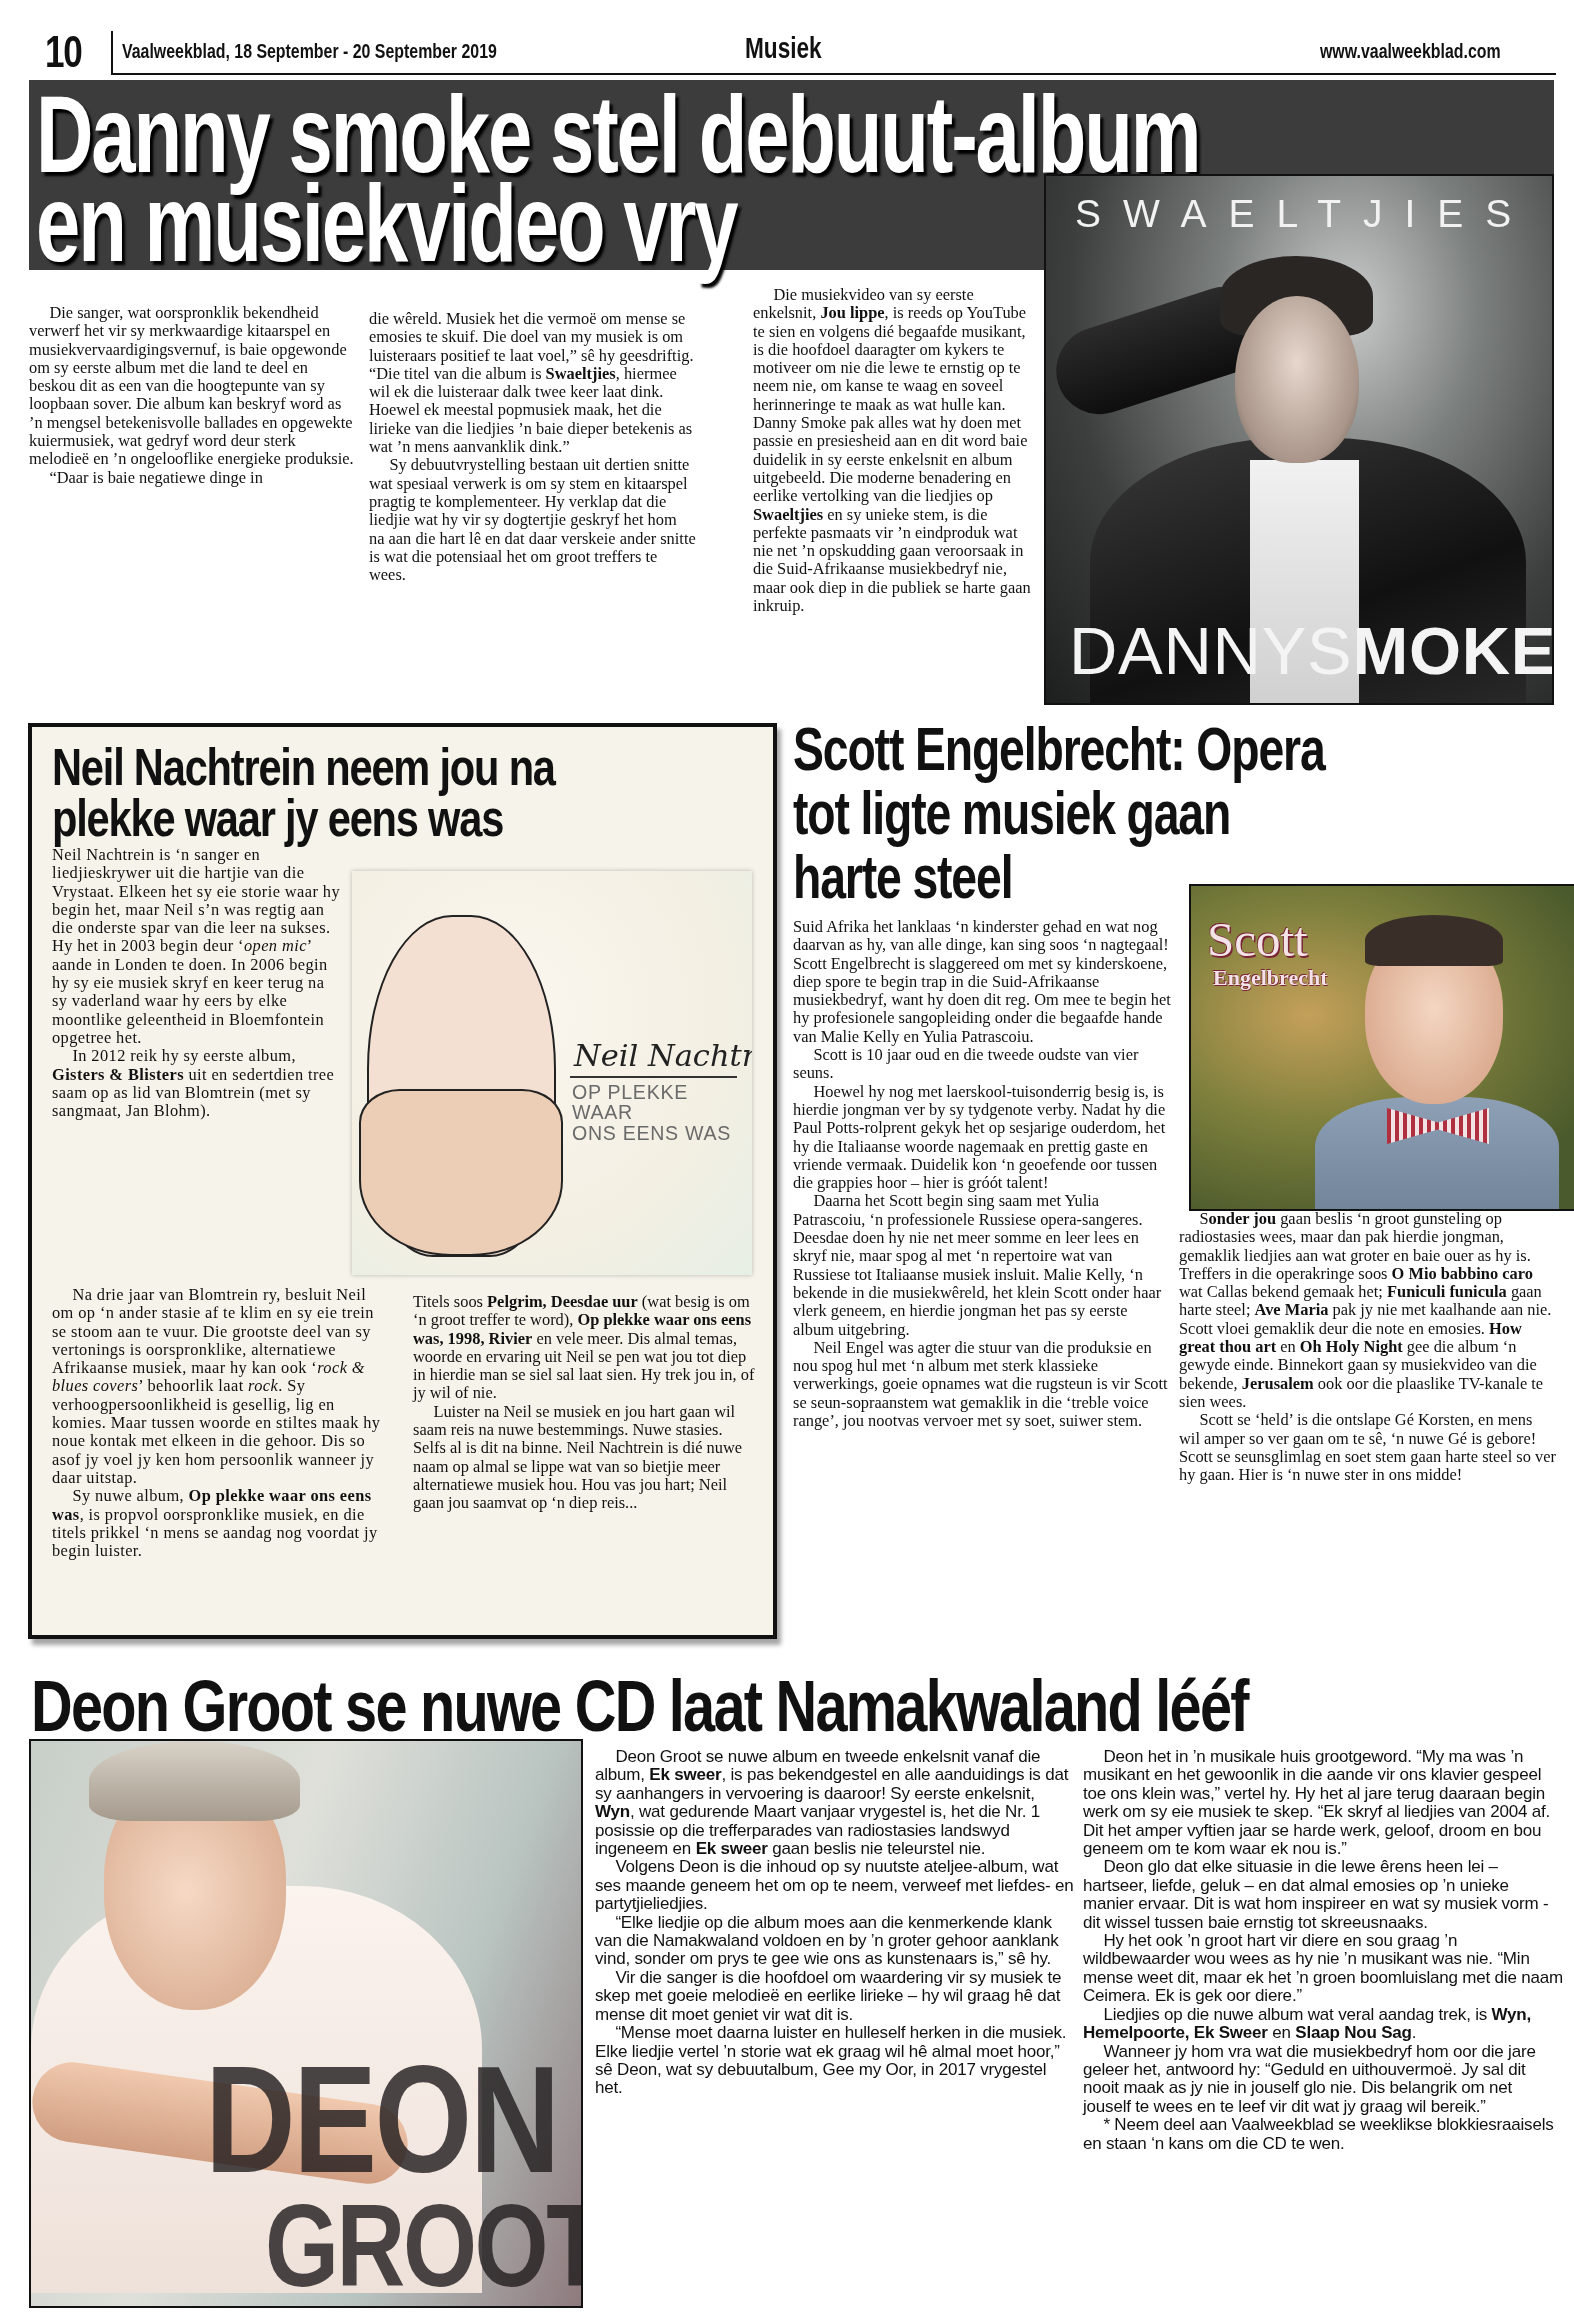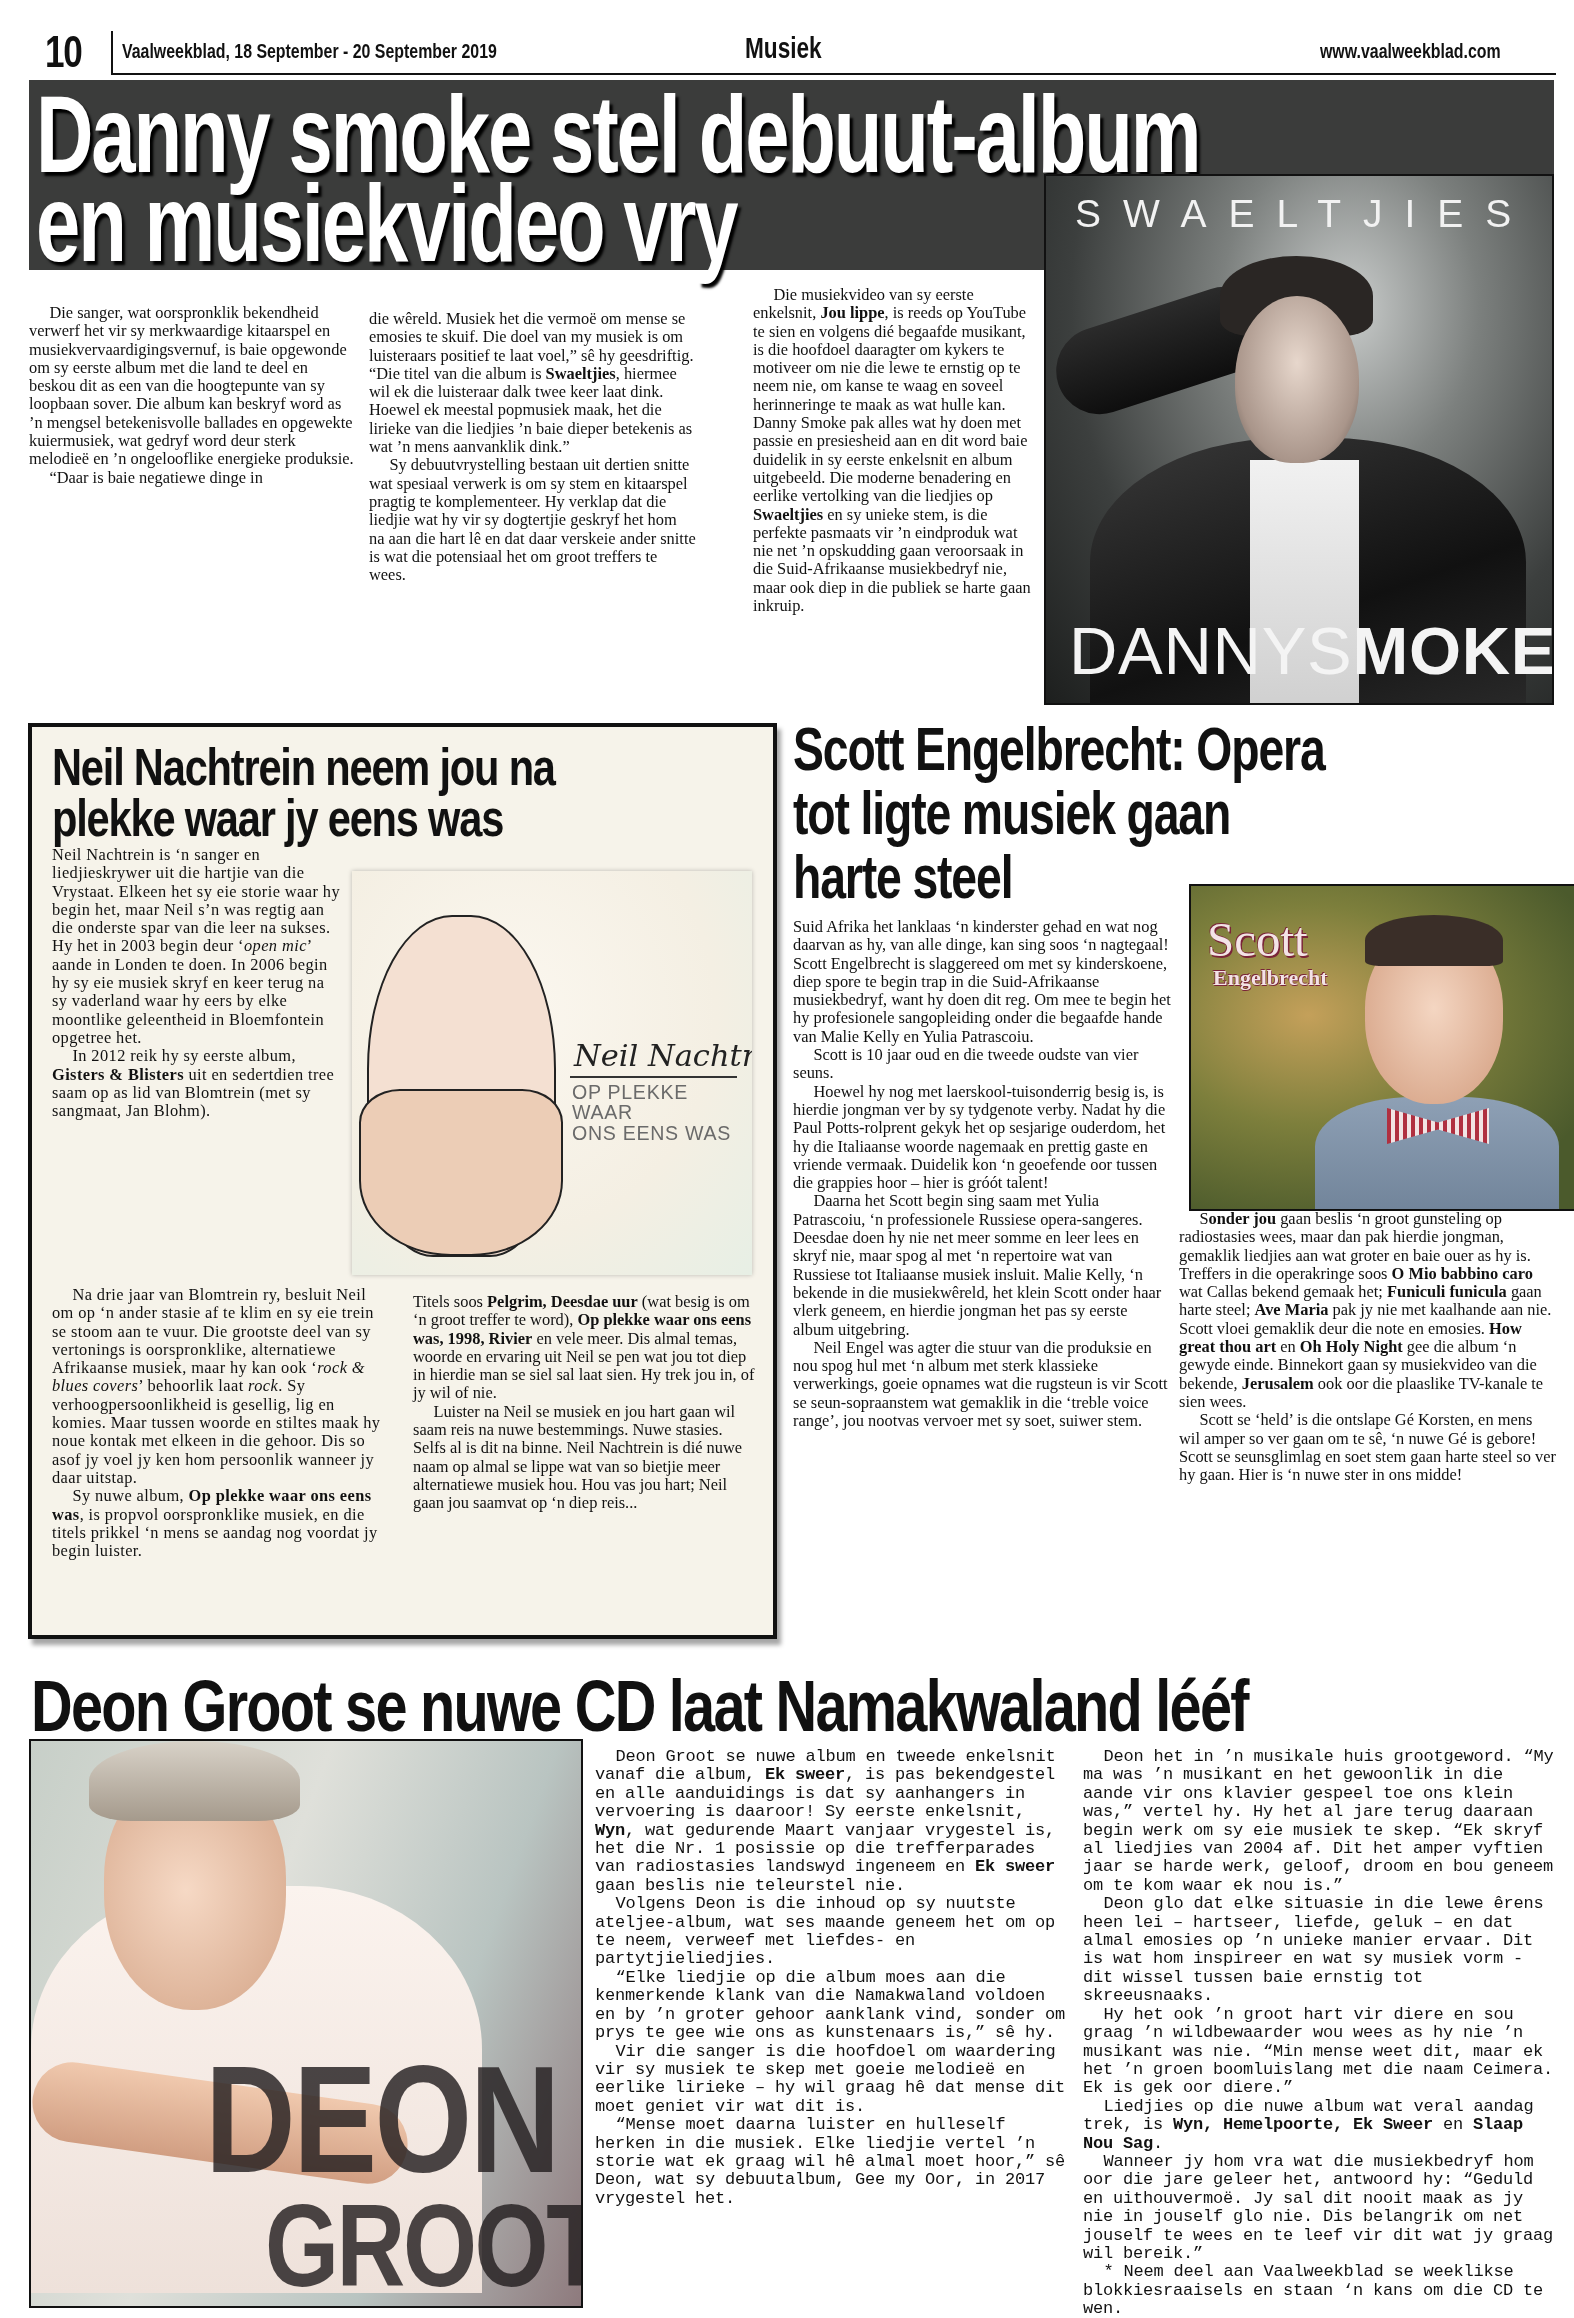--- a/index.html
+++ b/index.html
@@ -79,21 +79,21 @@
   .deon-photo { left: 29px; top: 1739px; width: 554px; height: 569px; border: 2.2px solid #111; background: linear-gradient(110deg, #c7cfc8 0%, #dfe0da 40%, #b9c4c1 70%, #8e7a7d 100%); overflow: hidden; }
   .deon-shirt { left: 0px; top: 145px; width: 451px; height: 407px; border-radius: 40% 40% 0 0; background: linear-gradient(#fbf3ee, #eee1da); }
   .deon-face { left: 73px; top: 29px; width: 182px; height: 240px; border-radius: 45% 45% 48% 48%; background: radial-gradient(ellipse at 45% 50%, #f6d9c5, #d9ac90 85%); }
   .deon-hair { left: 58px; top: 0px; width: 211px; height: 80px; border-radius: 50% 50% 20% 20%; background: linear-gradient(#d8d2c8, #a59a8c); }
   .deon-arm { left: 0px; top: 342px; width: 378px; height: 80px; border-radius: 40px; background: linear-gradient(#f0c9ae, #d19e82); transform: rotate(8deg); }
   .deon-n1, .deon-n2 { font-family: "Liberation Sans", sans-serif; font-weight: bold; color: rgba(35,30,32,0.82); white-space: nowrap; transform: scaleX(0.82); transform-origin: left top; letter-spacing: -2.9px; }
   .deon-n1 { left: 174px; top: 305px; font-size: 153px; line-height: 145px; }
   .deon-n2 { left: 234px; top: 447px; font-size: 116px; line-height: 116px; }
   .deon-col1 { left: 595px; top: 1748px; width: 480px; letter-spacing: -0.2px; }
   .deon-col2 { left: 1083px; top: 1748px; width: 480px; letter-spacing: -0.2px; }
-  .deon-col1, .deon-col2 { font-family: Liberation Mono, monospace; }
+  .deon-col1, .deon-col2 { font-family: Liberation Sans, sans-serif; }
   .deon-txt { font-size: 17px; line-height: 18.4px; }
   .deon-txt p { text-indent: 20.4px; }
 </style>
 </head>
 <body>
 
 <div class="abs page-num">10</div>
 <div class="abs mast-rule-v"></div>
 <div class="abs mast-text mast-date">Vaalweekblad, 18 September - 20 September 2019</div>
 <div class="abs mast-text mast-section">Musiek</div>

